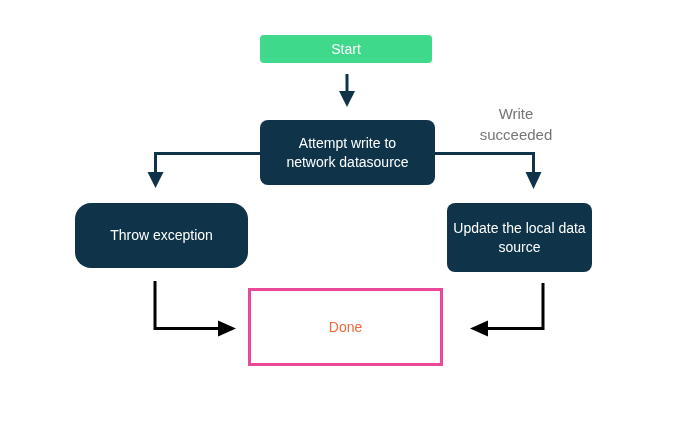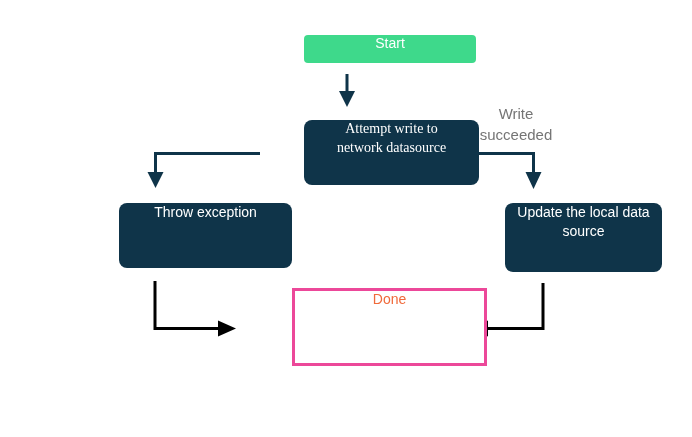--- a/index.html
+++ b/index.html
@@ -19,52 +19,52 @@
     position: absolute;
     left: 0;
     top: 0;
     width: 692px;
     height: 437px;
     pointer-events: none;
   }
   .node {
     position: absolute;
     display: flex;
+    align-items: center;
     justify-content: center;
     text-align: center;
     box-sizing: border-box;
-    margin-left: 44px;
   }
   .node-start {
     left: 260px; top: 35px;
     width: 172px; height: 28px;
     background: #3ed98b;
     border-radius: 4px;
     color: #ffffff;
     font-size: 14px;
   }
   .node-process {
     background: #0f3449;
     border-radius: 8px;
     color: #ffffff;
     font-size: 14px;
     line-height: 1.35;
   }
   .node-attempt {
     left: 260px; top: 120px;
-    width: 175px; height: 65px; font-family: Liberation Serif, serif;
+    width: 175px; height: 65px;
   }
   .node-attempt .node-text { width: 132px; }
   .node-throw {
     left: 75px; top: 203px;
-    width: 173px; height: 65px;
+    width: 173px; height: 65px; border-radius: 16px;
   }
   .node-update {
-    left: 461px; top: 203px;
-    width: 157px; height: 69px;
+    left: 447px; top: 203px;
+    width: 145px; height: 69px;
   }
   .node-update .node-text { width: 150px; }
   .node-done {
     left: 248px; top: 288px;
     width: 195px; height: 78px;
     background: #ffffff;
     border: 3px solid #ec4899;
     color: #f06a3b;
     font-size: 14px;
   }

